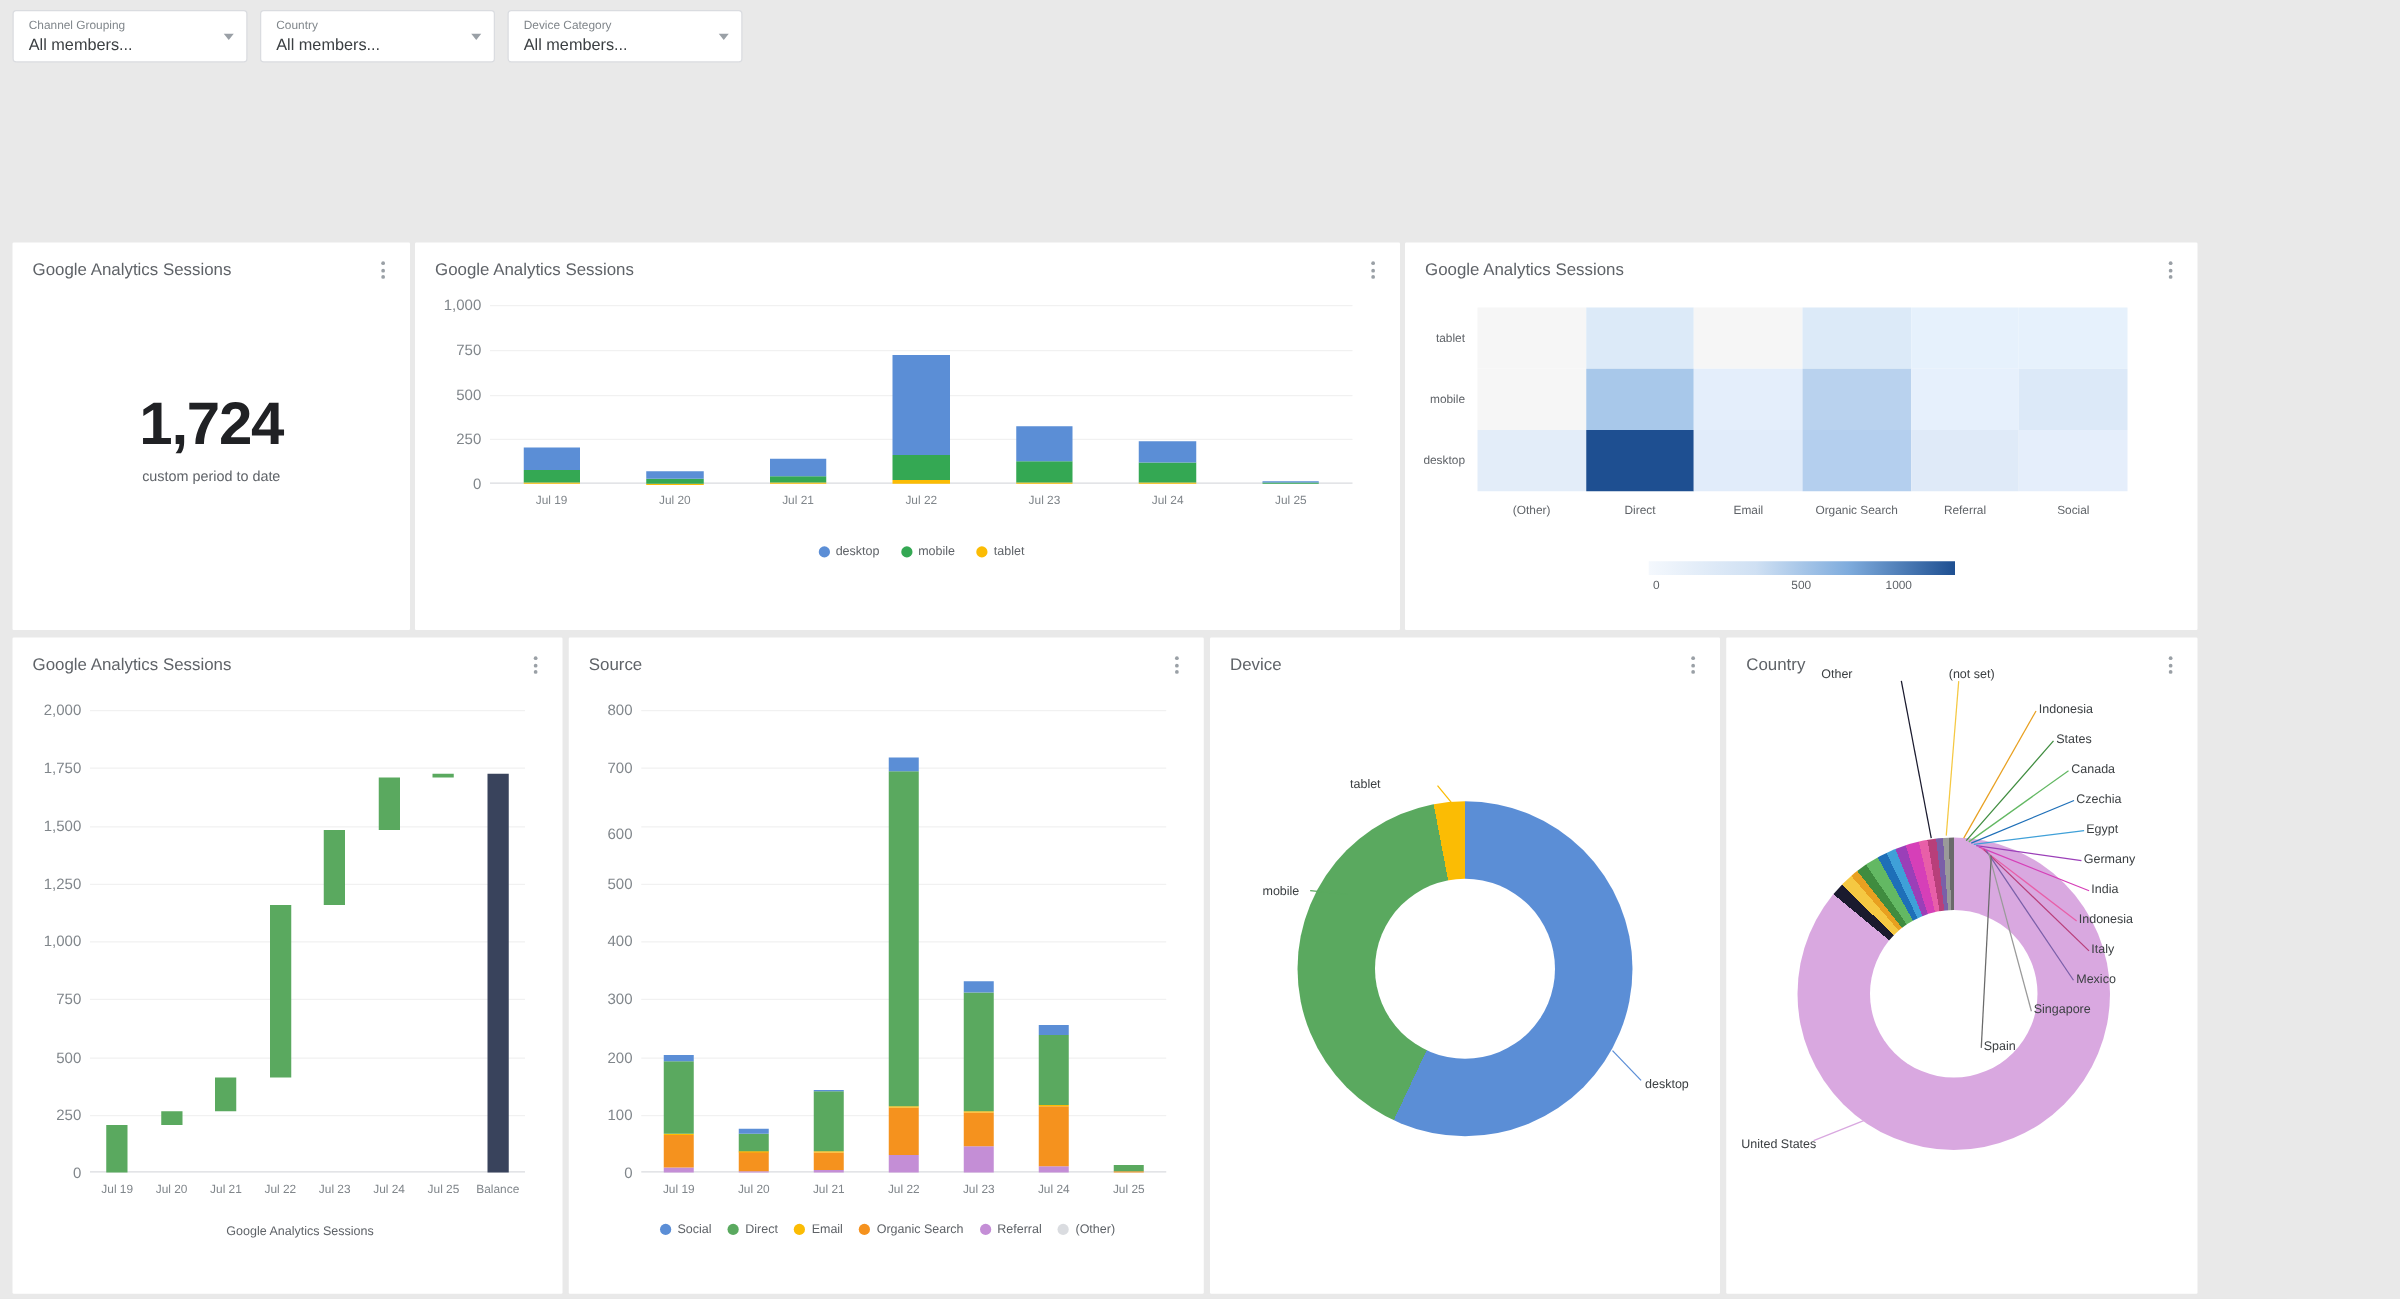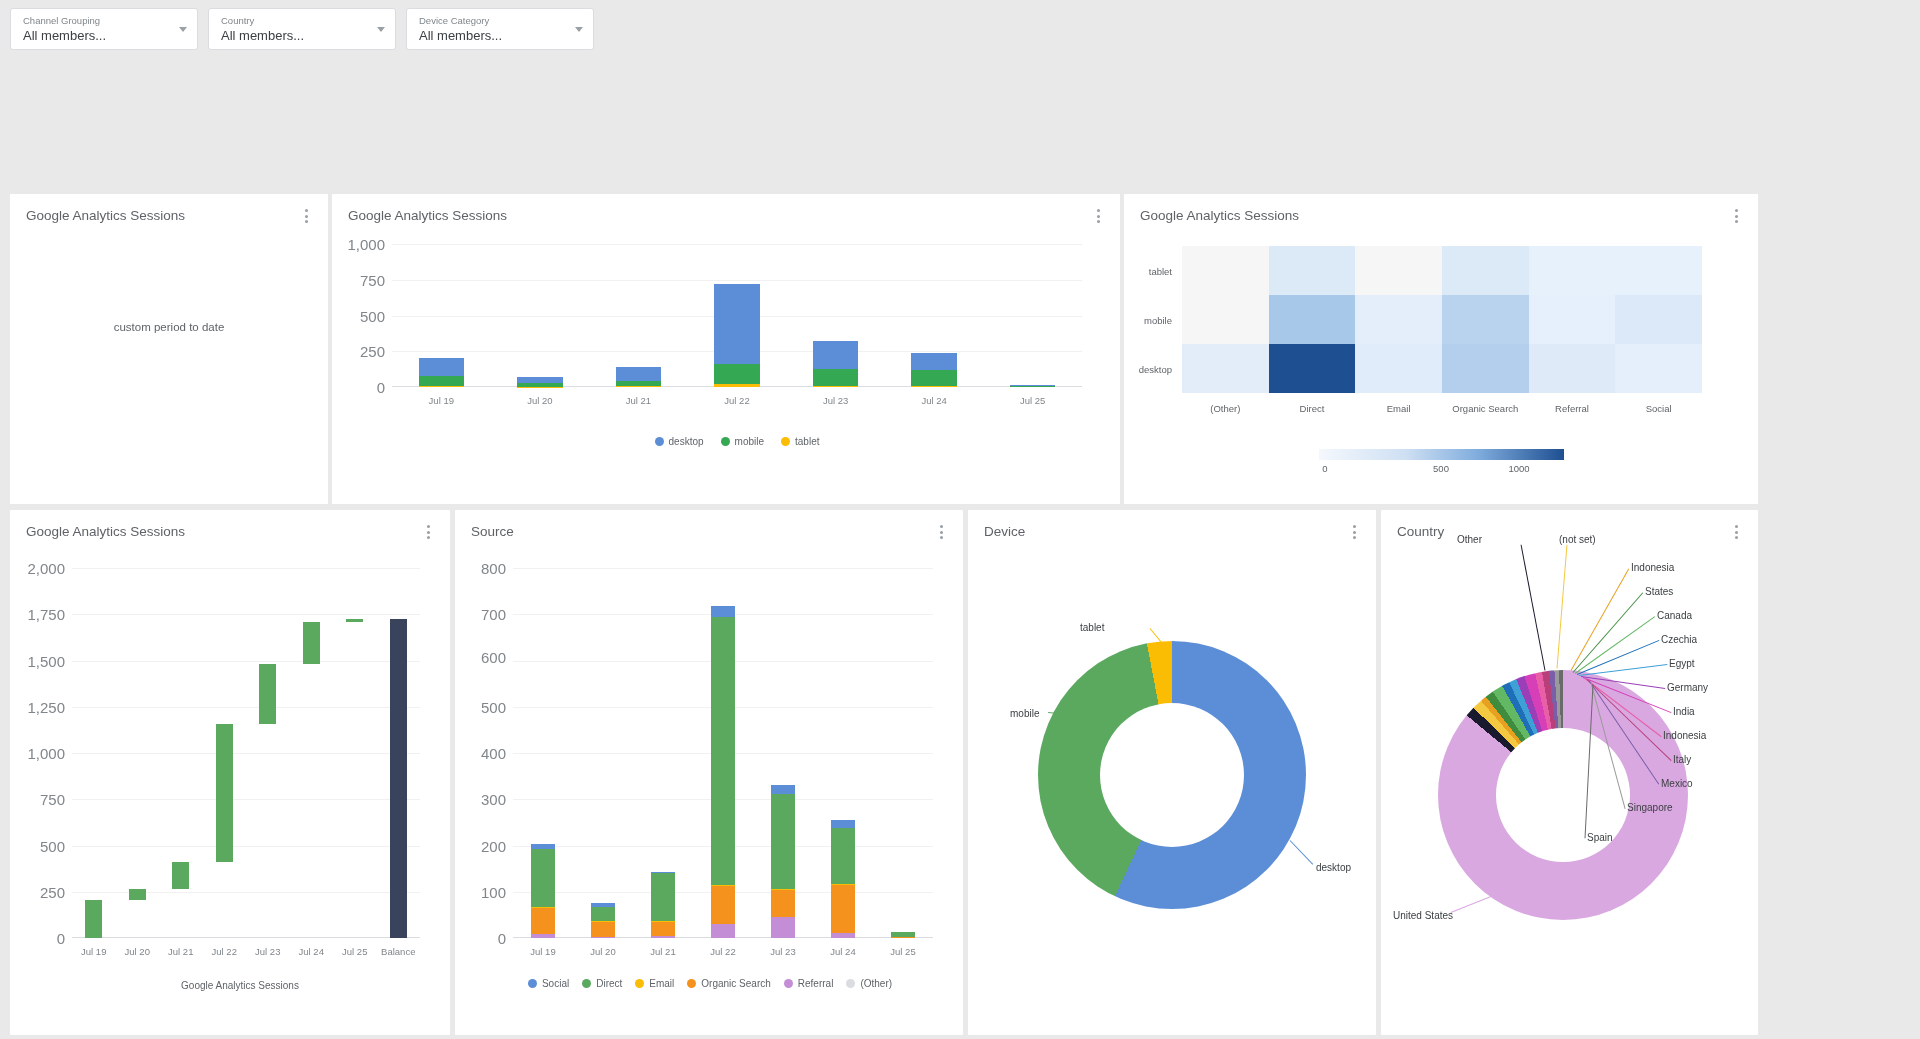--- a/index.html
+++ b/index.html
@@ -66,21 +66,21 @@
   .score-wrap { position: absolute; left:0; right:0; top: 118px; text-align: center; }
   .score-num { font-size: 48px; color: #202124; font-weight: 700; letter-spacing: -1px; }
   .score-delta { font-size: 22px; color: #41a04c; margin-top: 6px; font-weight: 400; }
   .score-sub { font-size: 11.5px; color: #5f6368; margin-top: 9px; }
 
   
   .plot { position: absolute; }
   .gline { position: absolute; left: 0; right: 0; height: 1px; background: #f1f1f1; }
   .ytick {
     position: absolute; right: 100%; margin-right: 7px;
-    font-size: 15px; color: #80868b; transform: translateY(-50%); white-space: nowrap;
+    font-size: 12px; color: #80868b; transform: translateY(-50%); white-space: nowrap;
   }
   .xtick {
     position: absolute; top: 100%; margin-top: 8px;
     font-size: 9.5px; color: #80868b; transform: translateX(-50%); white-space: nowrap;
   }
   .axis-base { position: absolute; left: 0; right: 0; bottom: 0; height: 1px; background: #dadce0; }
   .bar { position: absolute; bottom: 0; }
   .seg { position: absolute; width: 100%; }
 
   .legend {
@@ -146,20 +146,21 @@
   <div class="canvas">
 
     <div class="card" style="left:10px; top:136px; width:318px; height:310px;">
       <div class="card-title">Google Analytics Sessions</div>
       <div class="kebab">
           <i></i>
           <i></i>
           <i></i>
         </div>
       <div class="score-wrap">
+        <div class="score-num">1,724</div>
         <div class="score-sub">custom period to date</div>
       </div>
     </div>
 
     <div class="card" style="left:332px; top:136px; width:788px; height:310px;">
       <div class="card-title">Google Analytics Sessions</div>
       <div class="kebab">
           <i></i>
           <i></i>
           <i></i>
@@ -341,21 +342,21 @@
           <div class="ytick" style="top:323.75px;">100</div>
           <div class="gline" style="top:277.5px;"></div>
           <div class="ytick" style="top:277.5px;">200</div>
           <div class="gline" style="top:231.25px;"></div>
           <div class="ytick" style="top:231.25px;">300</div>
           <div class="gline" style="top:185px;"></div>
           <div class="ytick" style="top:185px;">400</div>
           <div class="gline" style="top:138.75px;"></div>
           <div class="ytick" style="top:138.75px;">500</div>
           <div class="gline" style="top:92.5px;"></div>
-          <div class="ytick" style="top:89px;text-align:right;">600</div>
+          <div class="ytick" style="top:99px;text-align:right;">600</div>
           <div class="gline" style="top:46.25px;"></div>
           <div class="ytick" style="top:46.25px;">700</div>
           <div class="gline" style="top:0px;"></div>
           <div class="ytick" style="top:0px;">800</div>
           <div class="axis-base"></div>
           <div class="xtick" style="left:30px;">Jul 19</div>
           <div class="xtick" style="left:90px;">Jul 20</div>
           <div class="xtick" style="left:150px;">Jul 21</div>
           <div class="xtick" style="left:210px;">Jul 22</div>
           <div class="xtick" style="left:270px;">Jul 23</div>

